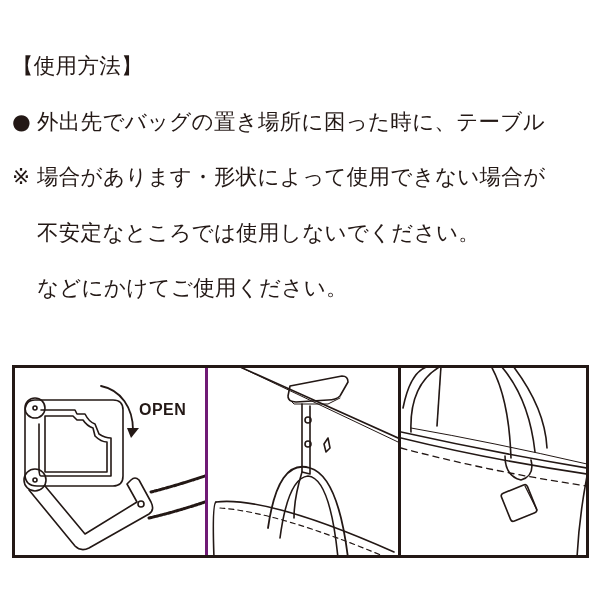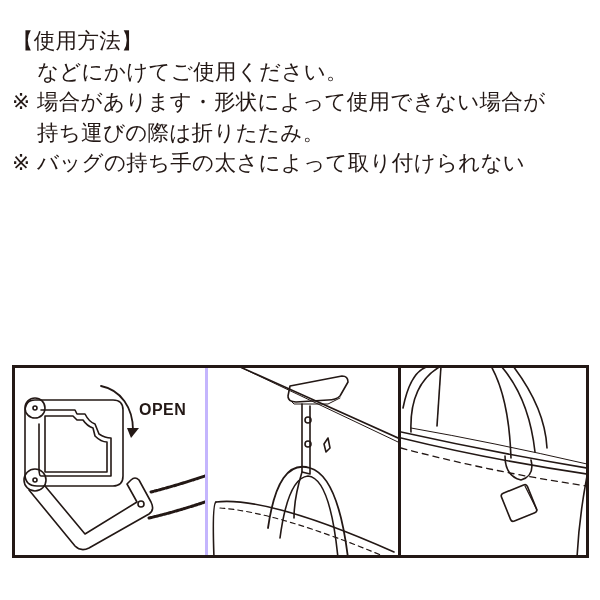--- a/index.html
+++ b/index.html
@@ -1,44 +1,44 @@
 <!DOCTYPE html>
 <html><head>
   <meta charset="utf-8">
   <style>
     html, body { margin: 0; padding: 0; background: #ffffff; }
     body { width: 600px; height: 600px; position: relative; overflow: hidden;
            font-family: "DejaVu Sans", "Liberation Sans", sans-serif; color: #231815; }
     .instructions { position: absolute; left: 12px; top: 26px; width: 580px; }
-    .line { font-size: 21.5px; line-height: 30.5px; white-space: nowrap; letter-spacing: 0.3px; height: 30.5px; }
+    .line { font-size: 21.5px; line-height: 30.5px; white-space: nowrap; letter-spacing: 0.3px; height: 30.5px; margin-top: 25px; }
     .indent { padding-left: 25px; }
     .mark { display: inline-block; width: 25px; }
     .panels { position: absolute; left: 12px; top: 365px; width: 577px; height: 193px;
               border: 3px solid #231815; box-sizing: border-box; display: flex; }
     .panel { position: relative; height: 100%; overflow: hidden; }
-    .p1 { width: 190px; border-right: 3px solid #c4b5fd; }
+    .p1 { width: 190px; border-right: 3px solid #701a75; }
     .p2 { width: 190px; border-right: 3px solid #231815; }
     .p3 { flex: 1; }
     .panel svg { position: absolute; left: 0; top: 0; }
     .open-label { position: absolute; left: 124px; top: 33px; font-family: "Liberation Sans", sans-serif;
                   font-weight: bold; font-size: 16px; letter-spacing: 0.5px; color: #231815; }
   </style>
 </head>
 <body>
 
 <div class="instructions">
   <div class="line">【使用方法】</div>
 
+  <div class="line"><span class="mark">●</span><span>外出先でバッグの置き場所に困った時に、テーブル</span></div>
+
+  <div class="line"><span class="mark">※</span><span>場合があります・形状によって使用できない場合が</span></div>
+  <div class="line indent">不安定なところでは使用しないでください。</div>
+
   <div class="line indent">などにかけてご使用ください。</div>
 
-  <div class="line"><span class="mark">※</span><span>場合があります・形状によって使用できない場合が</span></div>
-
-  <div class="line indent">持ち運びの際は折りたたみ。</div>
-
-  <div class="line"><span class="mark">※</span><span>バッグの持ち手の太さによって取り付けられない</span></div>
 </div>
 
 <div class="panels">
 
   <div class="panel p1">
     <svg width="190" height="190" viewBox="0 0 190 190" fill="none" stroke="#231815" stroke-width="1.6" stroke-linejoin="round" stroke-linecap="round">
 
       <path d="M86 18 C106 22 118 40 118 62" stroke-width="1.8"></path>
       <polygon points="112,60 124,60 116,70" fill="#231815" stroke="none"></polygon>
 

